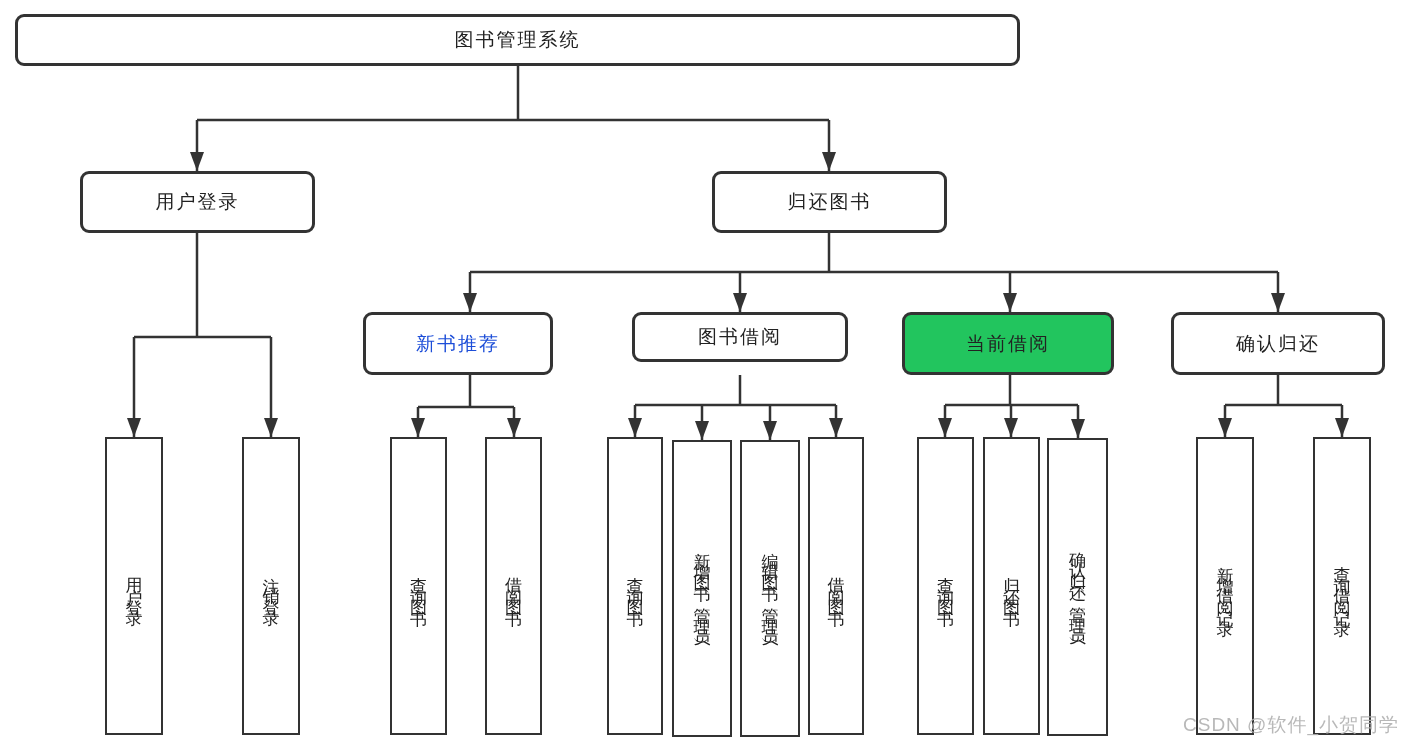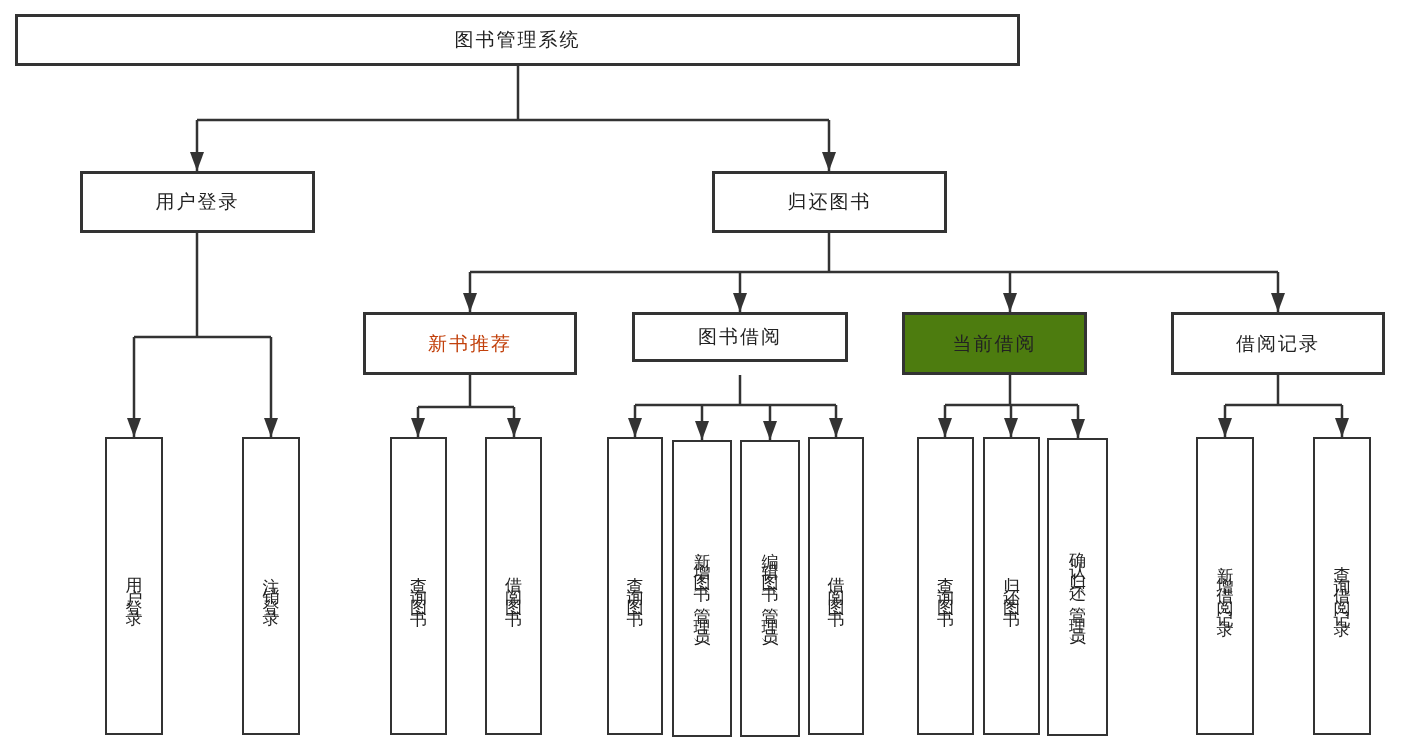--- a/index.html
+++ b/index.html
@@ -14,21 +14,21 @@
   .node{
     position:absolute;
     box-sizing:border-box;
     background:#ffffff;
     border:3px solid #333333;
     display:flex;align-items:center;justify-content:center;
     color:#222222;
     z-index:2;
     text-align:center;
   }
-  .node.h{font-size:19px;letter-spacing:2px;}
+  .node.h{font-size:19px;letter-spacing:2px;border-radius:9px;}
   .node.v{
     writing-mode:vertical-rl;
     text-orientation:mixed;
     font-size:17px;
     letter-spacing:11px;
     border-width:2.5px;
   }
   .watermark{
     position:absolute;
     left:1183px;top:712px;
@@ -101,31 +101,31 @@
   <div id="nodes-root">
       <div class="node h" style="left: 15px; top: 14px; width: 1005px; height: 52px; border-color: rgb(51, 51, 51); background: rgb(255, 255, 255); color: rgb(34, 34, 34);">
         <span>图书管理系统</span>
       </div>
       <div class="node h" style="left: 80px; top: 171px; width: 235px; height: 62px; border-color: rgb(51, 51, 51); background: rgb(255, 255, 255); color: rgb(34, 34, 34);">
         <span>用户登录</span>
       </div>
       <div class="node h" style="left: 712px; top: 171px; width: 235px; height: 62px; border-color: rgb(51, 51, 51); background: rgb(255, 255, 255); color: rgb(34, 34, 34);">
         <span>归还图书</span>
       </div>
-      <div class="node h" style="left: 363px; top: 312px; width: 214px; height: 63px; border-color: rgb(51, 51, 51); background: rgb(255, 255, 255); color: #c2410c;">
+      <div class="node h" style="left: 363px; top: 312px; width: 190px; height: 63px; border-color: rgb(51, 51, 51); background: rgb(255, 255, 255); color: #1d4ed8;">
         <span>新书推荐</span>
       </div>
       <div class="node h" style="left: 632px; top: 312px; width: 216px; height: 50px; border-color: rgb(51, 51, 51); background: rgb(255, 255, 255); color: rgb(34, 34, 34);">
         <span>图书借阅</span>
       </div>
-      <div class="node h" style="left: 902px; top: 312px; width: 185px; height: 63px; border-color: rgb(51, 51, 51); background: #4d7c0f; color: rgb(34, 34, 34);">
+      <div class="node h" style="left: 902px; top: 312px; width: 212px; height: 63px; border-color: rgb(51, 51, 51); background: #22c55e; color: rgb(34, 34, 34);">
         <span>当前借阅</span>
       </div>
       <div class="node h" style="left: 1171px; top: 312px; width: 214px; height: 63px; border-color: rgb(51, 51, 51); background: rgb(255, 255, 255); color: rgb(34, 34, 34);">
-        <span>借阅记录</span>
+        <span>确认归还</span>
       </div>
       <div class="node v" style="left: 105px; top: 437px; width: 58px; height: 298px; border-color: rgb(51, 51, 51); background: rgb(255, 255, 255); color: rgb(34, 34, 34);">
         <span>用户登录</span>
       </div>
       <div class="node v" style="left: 242px; top: 437px; width: 58px; height: 298px; border-color: rgb(51, 51, 51); background: rgb(255, 255, 255); color: rgb(34, 34, 34);">
         <span>注销登录</span>
       </div>
       <div class="node v" style="left: 390px; top: 437px; width: 57px; height: 298px; border-color: rgb(51, 51, 51); background: rgb(255, 255, 255); color: rgb(34, 34, 34);">
         <span>查询图书</span>
       </div>
@@ -153,13 +153,14 @@
       <div class="node v" style="left: 1047px; top: 438px; width: 61px; height: 298px; border-color: rgb(51, 51, 51); background: rgb(255, 255, 255); color: rgb(34, 34, 34);">
         <span>确认归还（管理员）</span>
       </div>
       <div class="node v" style="left: 1196px; top: 437px; width: 58px; height: 298px; border-color: rgb(51, 51, 51); background: rgb(255, 255, 255); color: rgb(34, 34, 34);">
         <span>新增借阅记录</span>
       </div>
       <div class="node v" style="left: 1313px; top: 437px; width: 58px; height: 298px; border-color: rgb(51, 51, 51); background: rgb(255, 255, 255); color: rgb(34, 34, 34);">
         <span>查询借阅记录</span>
       </div>
     </div>
+  <div class="watermark" style="color: rgba(176, 176, 176, 0.9);">CSDN @软件_小贺同学</div>
 </div>
 
 </body></html>

